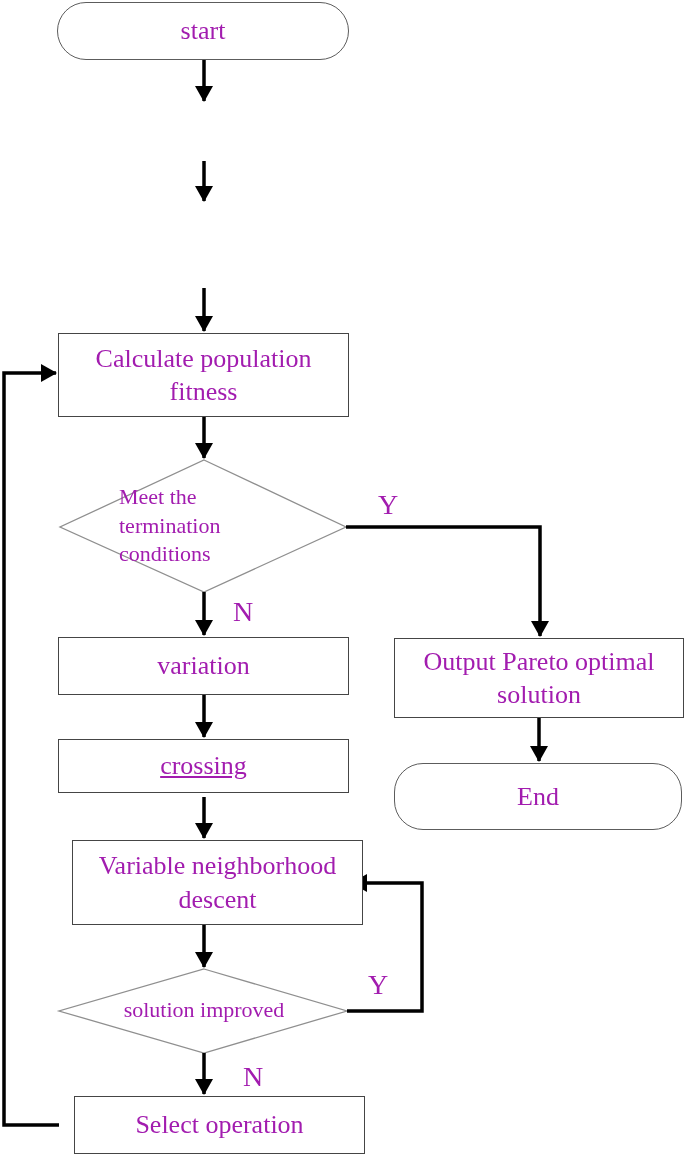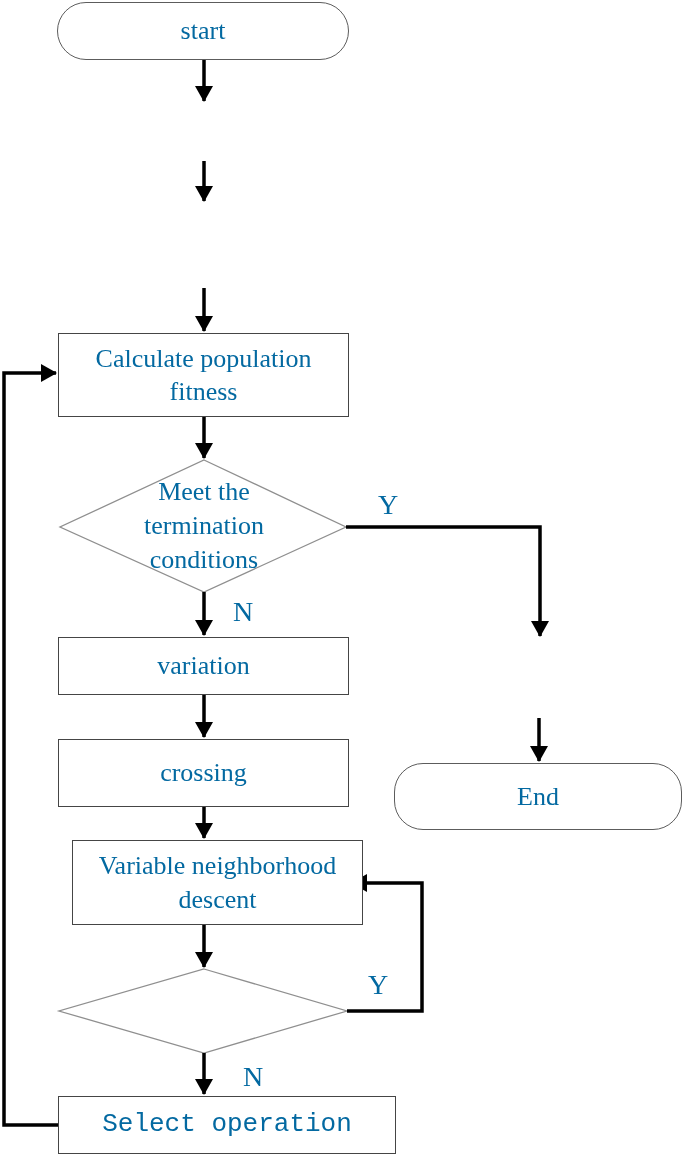--- a/index.html
+++ b/index.html
@@ -2,21 +2,21 @@
 <html><head>
 <meta charset="utf-8">
 <style>
   html, body { margin: 0; padding: 0; background: #ffffff; }
   .canvas {
     position: relative;
     width: 685px;
     height: 1156px;
     background: #ffffff;
     font-family: "Liberation Serif", serif;
-    color: #0369a1;
+    color: #a21caf;
     overflow: hidden;
   }
   .wires {
     position: absolute;
     left: 0; top: 0;
     width: 685px; height: 1156px;
   }
   .node {
     position: absolute;
     box-sizing: border-box;
@@ -31,22 +31,22 @@
     padding: 2px 8px;
   }
   .stadium {
     border-radius: 29px;
     border-width: 1.3px;
     border-color: #5c5c5c;
   }
   .diamond-label {
     position: absolute;
     transform: translate(-50%, -50%);
-    text-align: center;
-    font-size: 26px;
+    text-align: left;
+    font-size: 22px;
     line-height: 1.3;
   }
   .edge-label {
     position: absolute;
     transform: translate(-50%, -50%);
     font-size: 28px;
   }
 </style>
 </head>
 <body>
@@ -81,27 +81,29 @@
   <div class="node stadium" style="left:57px; top:2px; width:292px; height:58px;">start</div>
 
 
 
   <div class="node" style="left:58px; top:333px; width:291px; height:84px;">Calculate population fitness</div>
 
   <div class="diamond-label" style="left:204px; top:526px; width:170px;">Meet the termination conditions</div>
 
   <div class="node" style="left:58px; top:637px; width:291px; height:58px;">variation</div>
 
-  <div class="node" style="left:58px; top:739px; width:291px; height:68px;">crossing</div>
+  <div class="node" style="left:58px; top:739px; width:291px; height:54px;text-decoration:underline;">crossing</div>
 
   <div class="node" style="left:72px; top:840px; width:291px; height:85px;">Variable neighborhood descent</div>
 
+  <div class="diamond-label" style="left:204px; top:1010px; white-space:nowrap;">solution improved</div>
 
-  <div class="node" style="left:58px; top:1096px; width:338px; height:58px;font-family:Liberation Mono, monospace;">Select operation</div>
+  <div class="node" style="left:74px; top:1096px; width:291px; height:58px;">Select operation</div>
 
+  <div class="node" style="left:394px; top:638px; width:290px; height:80px;">Output Pareto optimal solution</div>
 
   <div class="node stadium" style="left:394px; top:763px; width:288px; height:67px;">End</div>
 
   <div class="edge-label" style="left:388px; top:505px;">Y</div>
 
   <div class="edge-label" style="left:243px; top:612px;">N</div>
 
   <div class="edge-label" style="left:378px; top:985px;">Y</div>
 
   <div class="edge-label" style="left:253px; top:1077px;">N</div>

